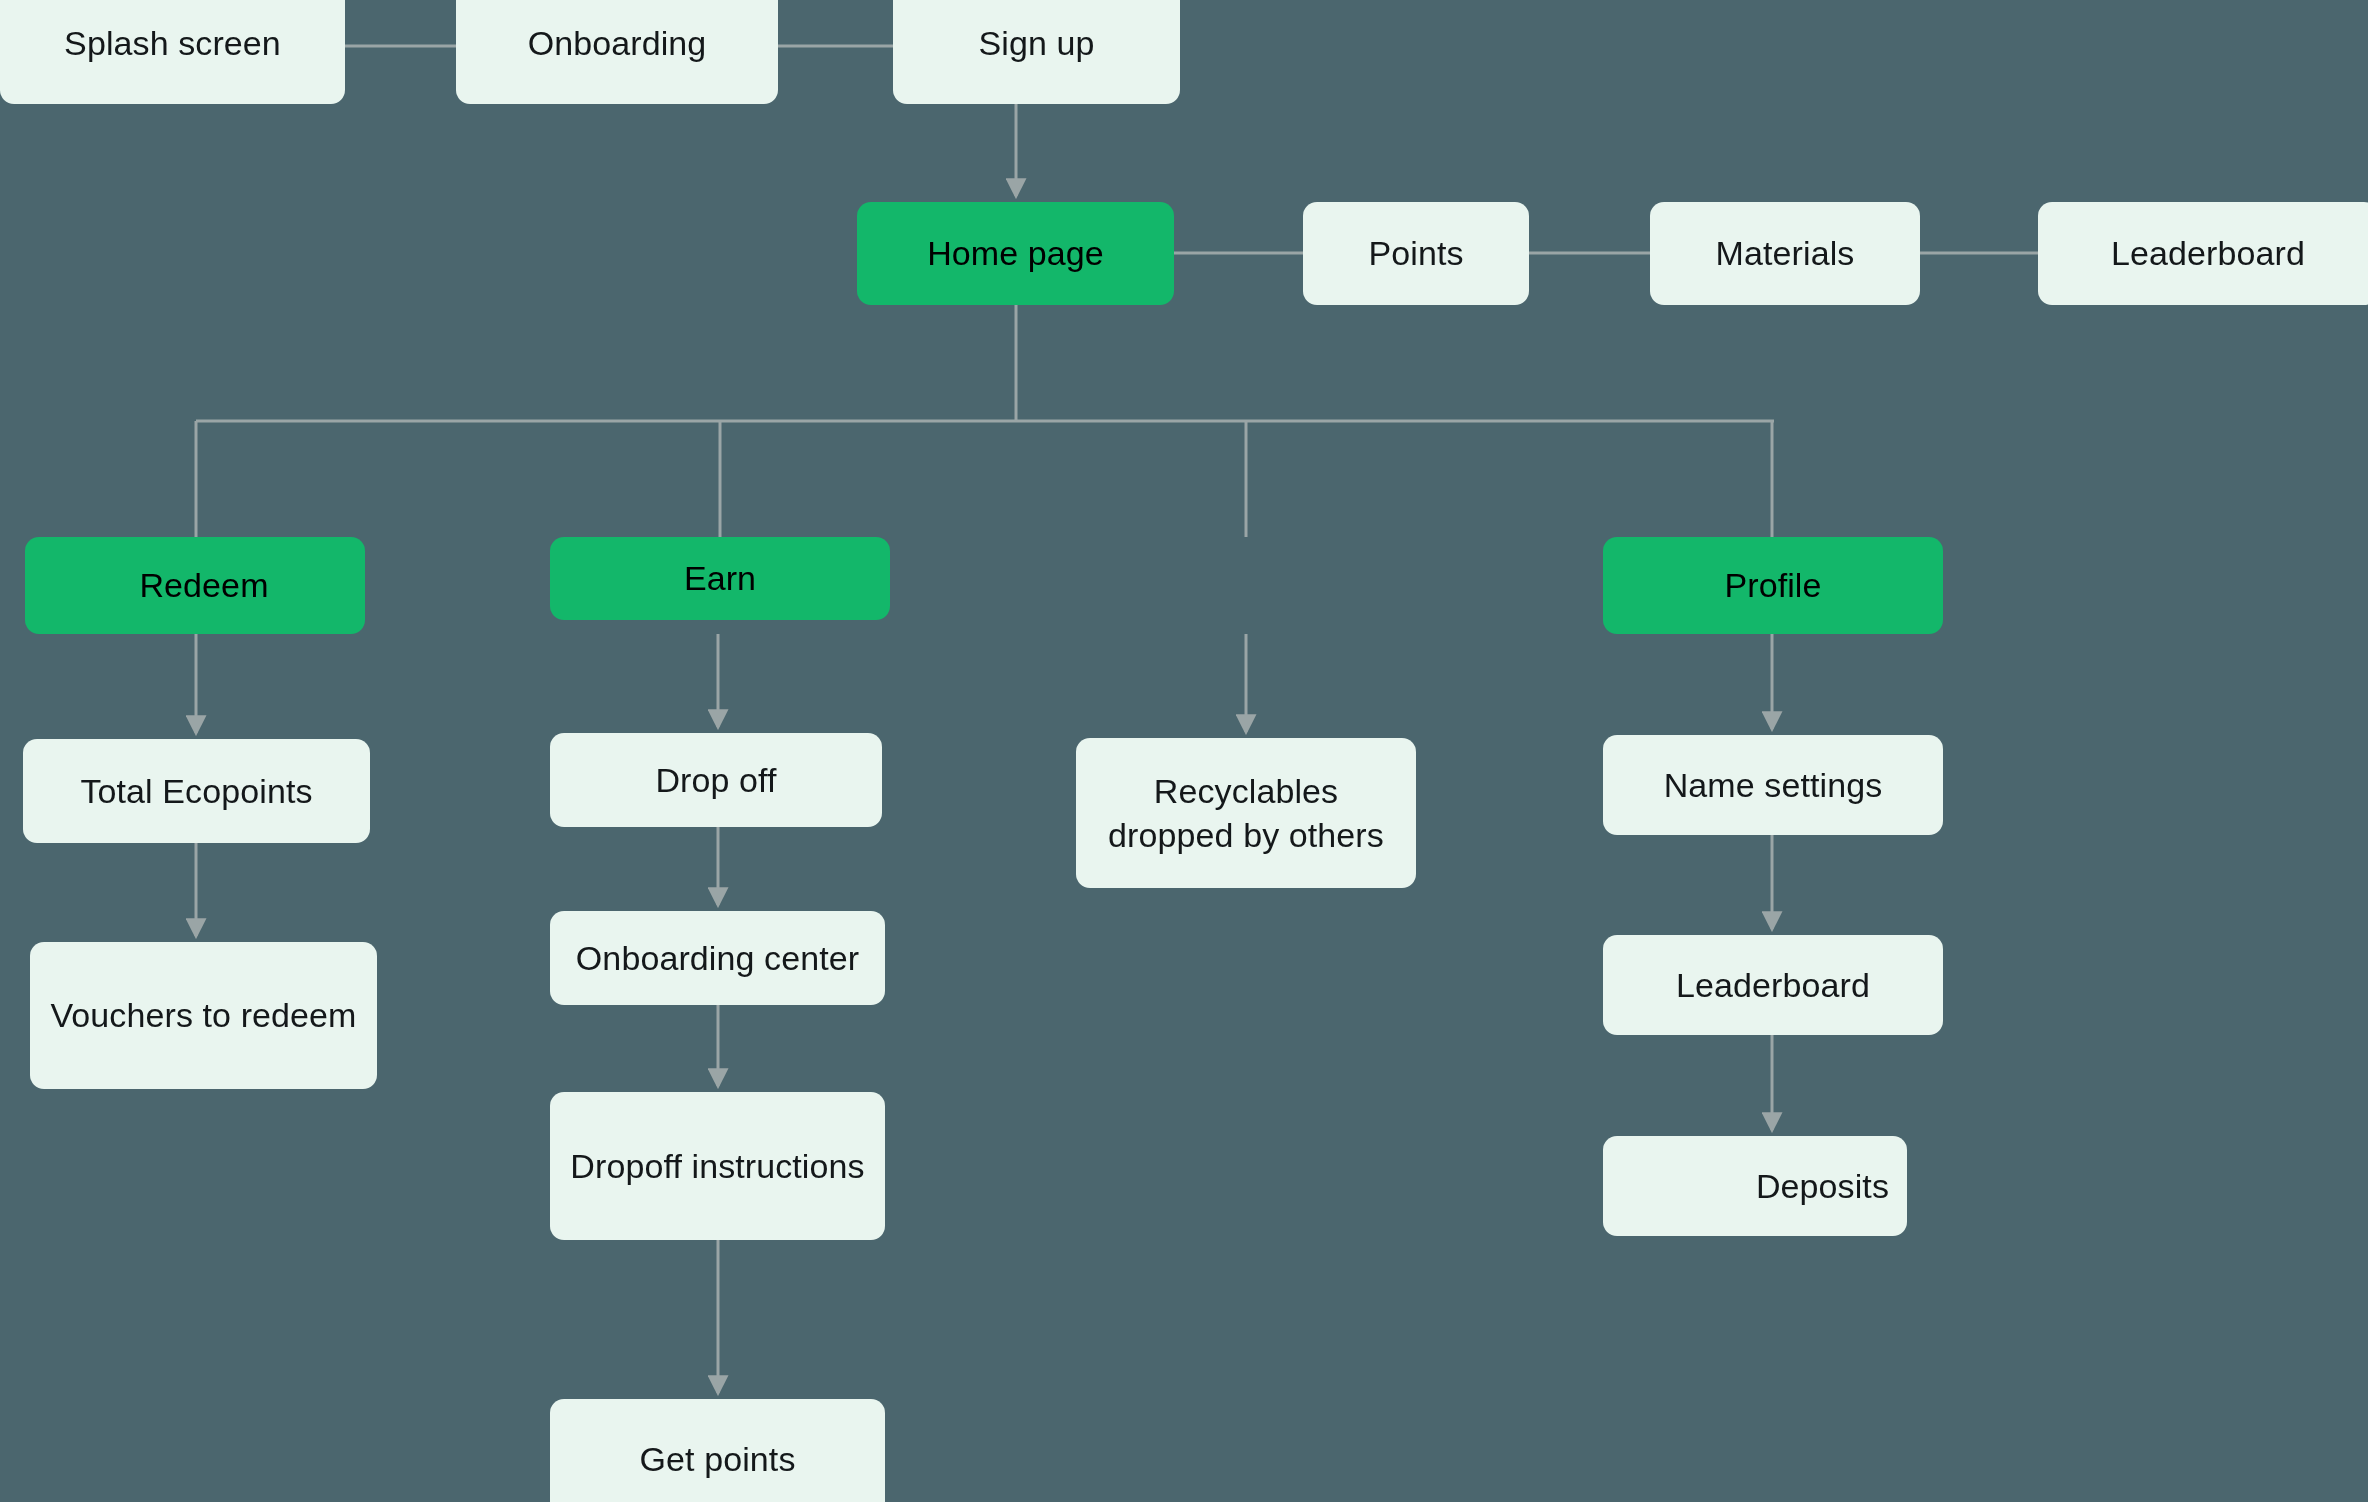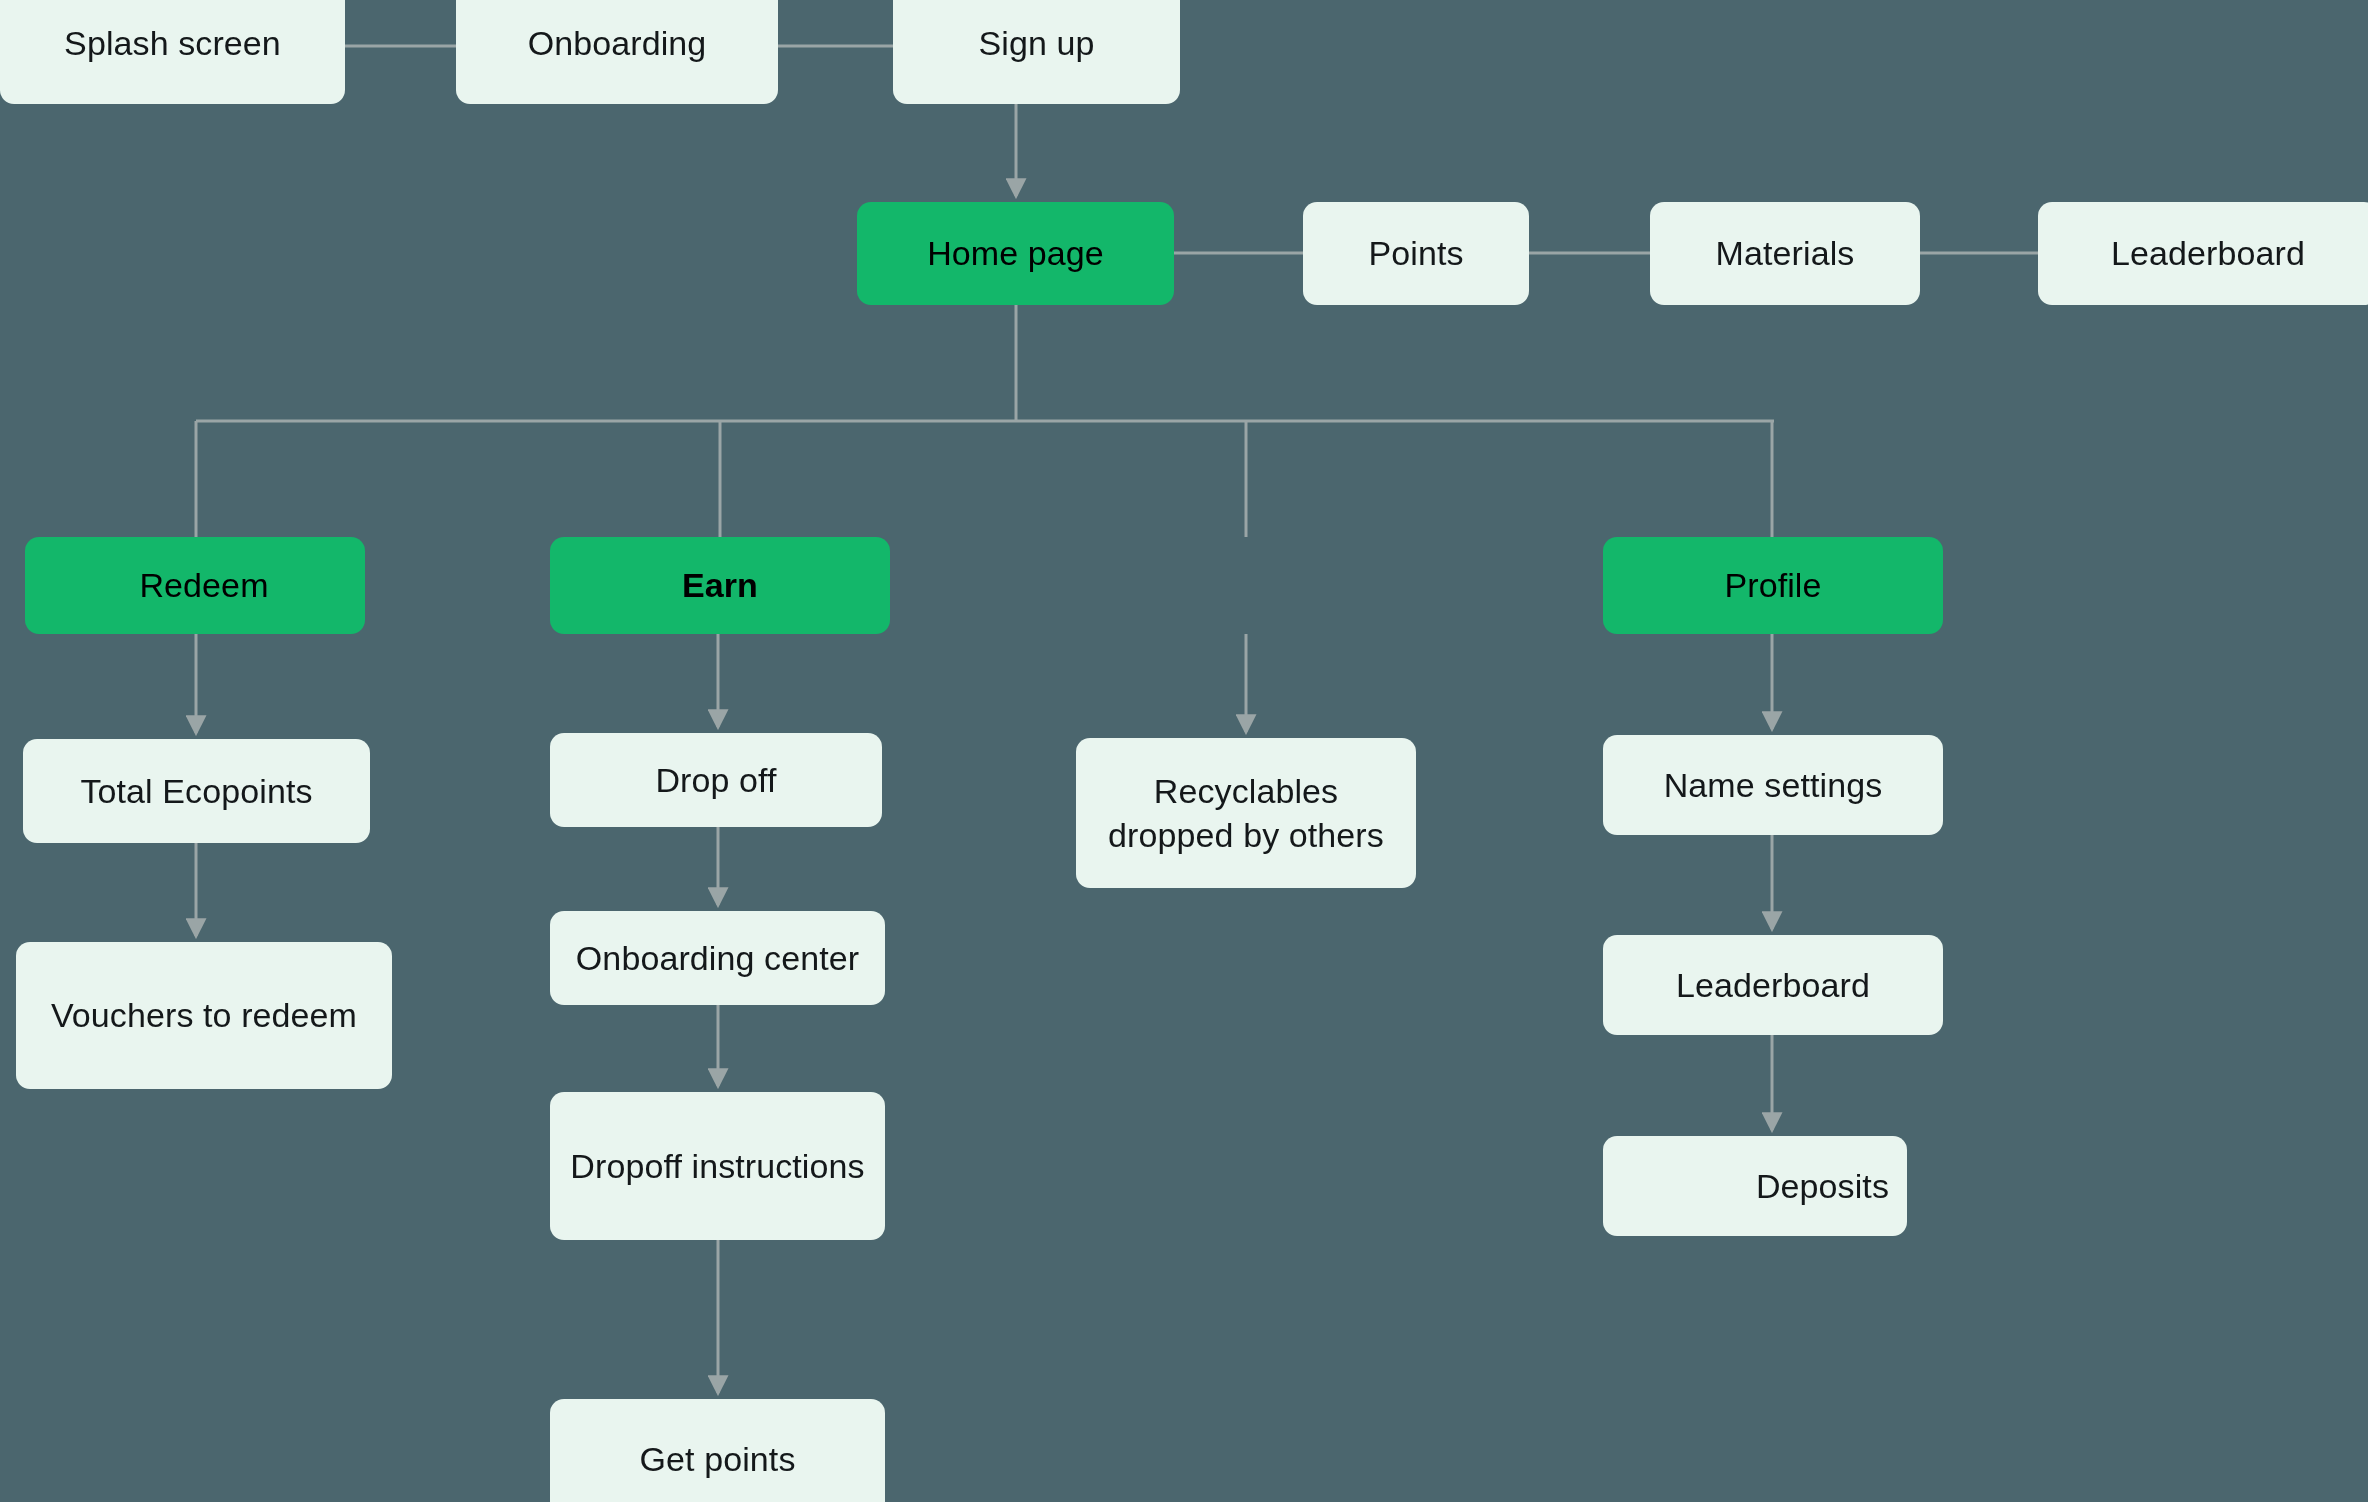--- a/index.html
+++ b/index.html
@@ -96,31 +96,31 @@
   <div class="node light" style="left:1650px;top:202px;width:270px;height:103px;">
     <span class="label">Materials</span>
   </div>
   <div class="node light" style="left:2038px;top:202px;width:340px;height:103px;">
     <span class="label">Leaderboard</span>
   </div>
 
   <div class="node green" style="left:25px;top:537px;width:340px;height:97px;padding-left:36px;">
     <span class="label">Redeem</span>
   </div>
-  <div class="node green" style="left:550px;top:537px;width:340px;height:97px;font-weight:bold;">
+  <div class="node green" style="left:550px;top:537px;width:340px;height:83px;">
     <span class="label">Earn</span>
   </div>
   <div class="node green" style="left:1603px;top:537px;width:340px;height:97px;">
     <span class="label">Profile</span>
   </div>
 
   <div class="node light" style="left:23px;top:739px;width:347px;height:104px;">
     <span class="label">Total Ecopoints</span>
   </div>
-  <div class="node light" style="left:16px;top:942px;width:376px;height:147px;">
+  <div class="node light" style="left:30px;top:942px;width:347px;height:147px;">
     <span class="label">Vouchers to redeem</span>
   </div>
 
   <div class="node light" style="left:550px;top:733px;width:332px;height:94px;">
     <span class="label">Drop off</span>
   </div>
   <div class="node light" style="left:550px;top:911px;width:335px;height:94px;">
     <span class="label">Onboarding center</span>
   </div>
   <div class="node light" style="left:550px;top:1092px;width:335px;height:148px;">

